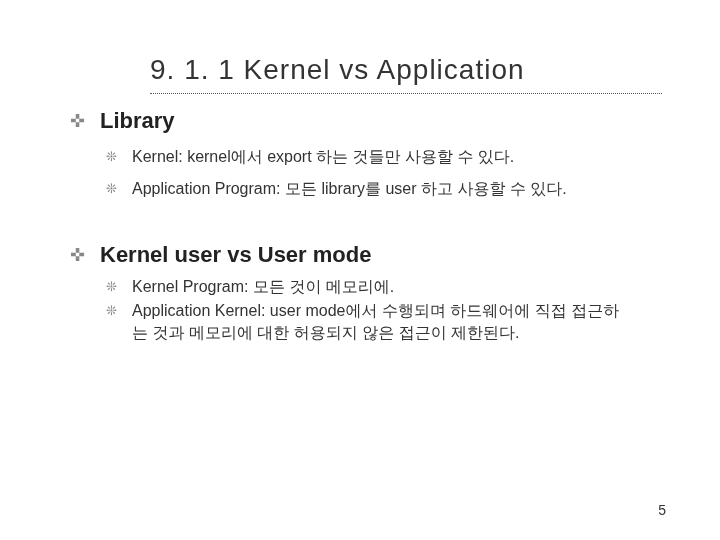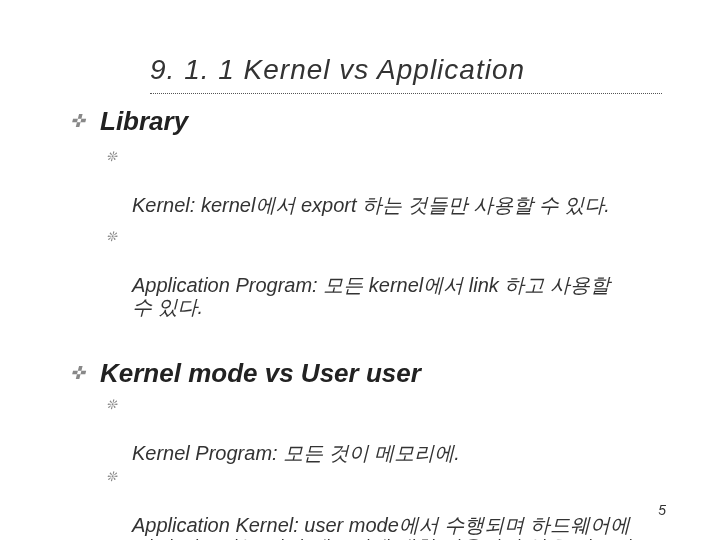--- a/index.html
+++ b/index.html
@@ -10,21 +10,20 @@
     background: #ffffff;
     font-family: "Malgun Gothic", "Segoe UI", Arial, sans-serif;
     color: #222;
     overflow: hidden;
   }
   .slide {
     position: relative;
     width: 692px;
     height: 540px;
     box-sizing: border-box;
-    font-style: italic;
   }
   .title {
     position: absolute;
     top: 54px;
     left: 150px;
     right: 40px;
     font-size: 28px;
     font-weight: 400;
     letter-spacing: 1px;
     color: #333;
@@ -51,47 +50,46 @@
   }
   .lvl1 .bullet1 {
     width: 30px;
     flex: 0 0 30px;
     font-size: 18px;
     line-height: 30px;
     color: #888;
     text-align: left;
   }
   .lvl1 .text1 {
-    font-size: 26px;
+    font-size: 22px;
     font-weight: 700;
     line-height: 30px;
     color: #222;
     font-family: "Malgun Gothic", Arial, sans-serif;
   }
   .lvl2 {
     display: flex;
     align-items: flex-start;
     margin-left: 36px;
     margin-top: 10px;
     margin-bottom: 10px;
   }
   .lvl2 .bullet2 {
     width: 26px;
     flex: 0 0 26px;
     font-size: 13px;
     line-height: 22px;
     color: #888;
   }
   .lvl2 .text2 {
-    font-size: 20px;
+    font-size: 16px;
     line-height: 22px;
     color: #333;
     font-weight: 400;
     font-family: "Malgun Gothic", "Segoe UI", Arial, sans-serif;
-    margin-top: 48px;
   }
   .gap {
     height: 30px;
   }
   .pagenum {
     position: absolute;
     right: 26px;
     bottom: 22px;
     font-size: 14px;
     color: #333;
@@ -110,28 +108,28 @@
     <div class="lvl1">
       <div class="bullet1">✜</div>
       <div class="text1">Library</div>
     </div>
     <div class="lvl2">
       <div class="bullet2">❊</div>
       <div class="text2">Kernel: kernel에서 export 하는 것들만 사용할 수 있다.</div>
     </div>
     <div class="lvl2">
       <div class="bullet2">❊</div>
-      <div class="text2">Application Program: 모든 kernel에서 link 하고 사용할 수 있다.</div>
+      <div class="text2">Application Program: 모든 library를 user 하고 사용할 수 있다.</div>
     </div>
 
     <div class="gap"></div>
 
     <div class="lvl1">
       <div class="bullet1">✜</div>
-      <div class="text1">Kernel mode vs User user</div>
+      <div class="text1">Kernel user vs User mode</div>
     </div>
     <div class="lvl2" style="margin-top:6px;margin-bottom:2px;">
       <div class="bullet2">❊</div>
       <div class="text2">Kernel Program: 모든 것이 메모리에.</div>
     </div>
     <div class="lvl2" style="margin-top:2px;">
       <div class="bullet2">❊</div>
       <div class="text2">Application Kernel: user mode에서 수행되며 하드웨어에 직접 접근하는 것과 메모리에 대한 허용되지 않은 접근이 제한된다.</div>
     </div>
 

